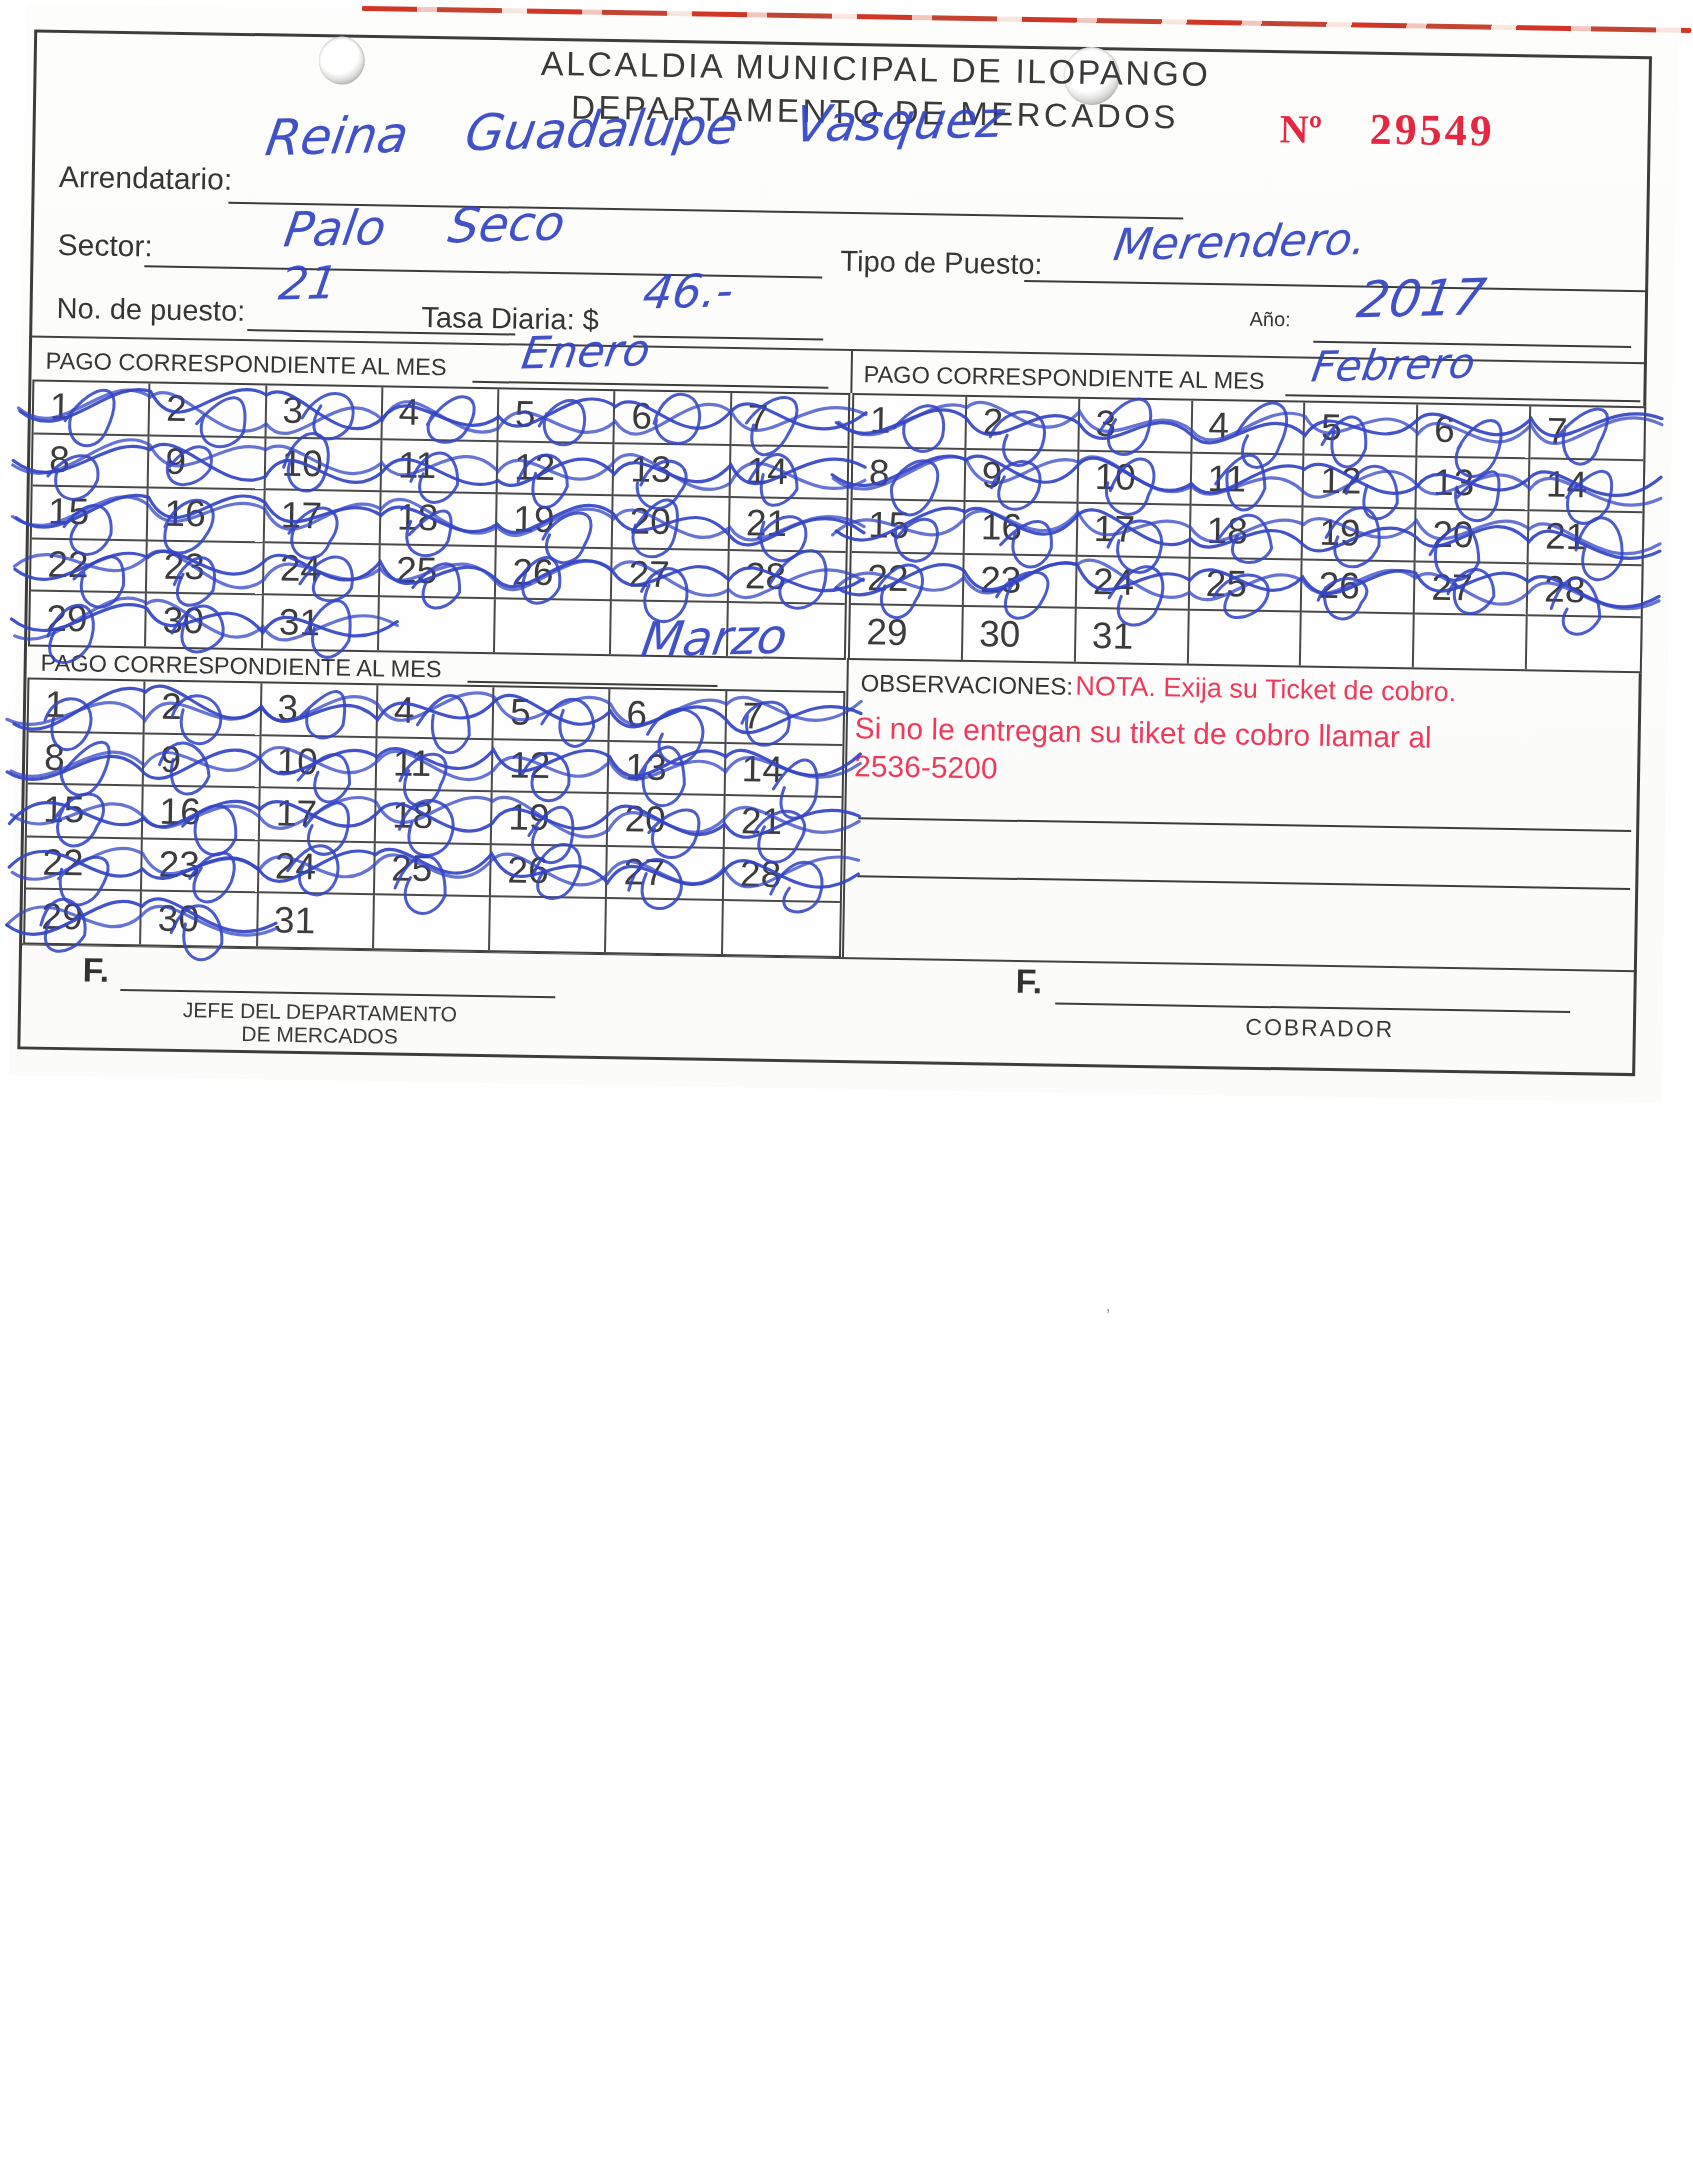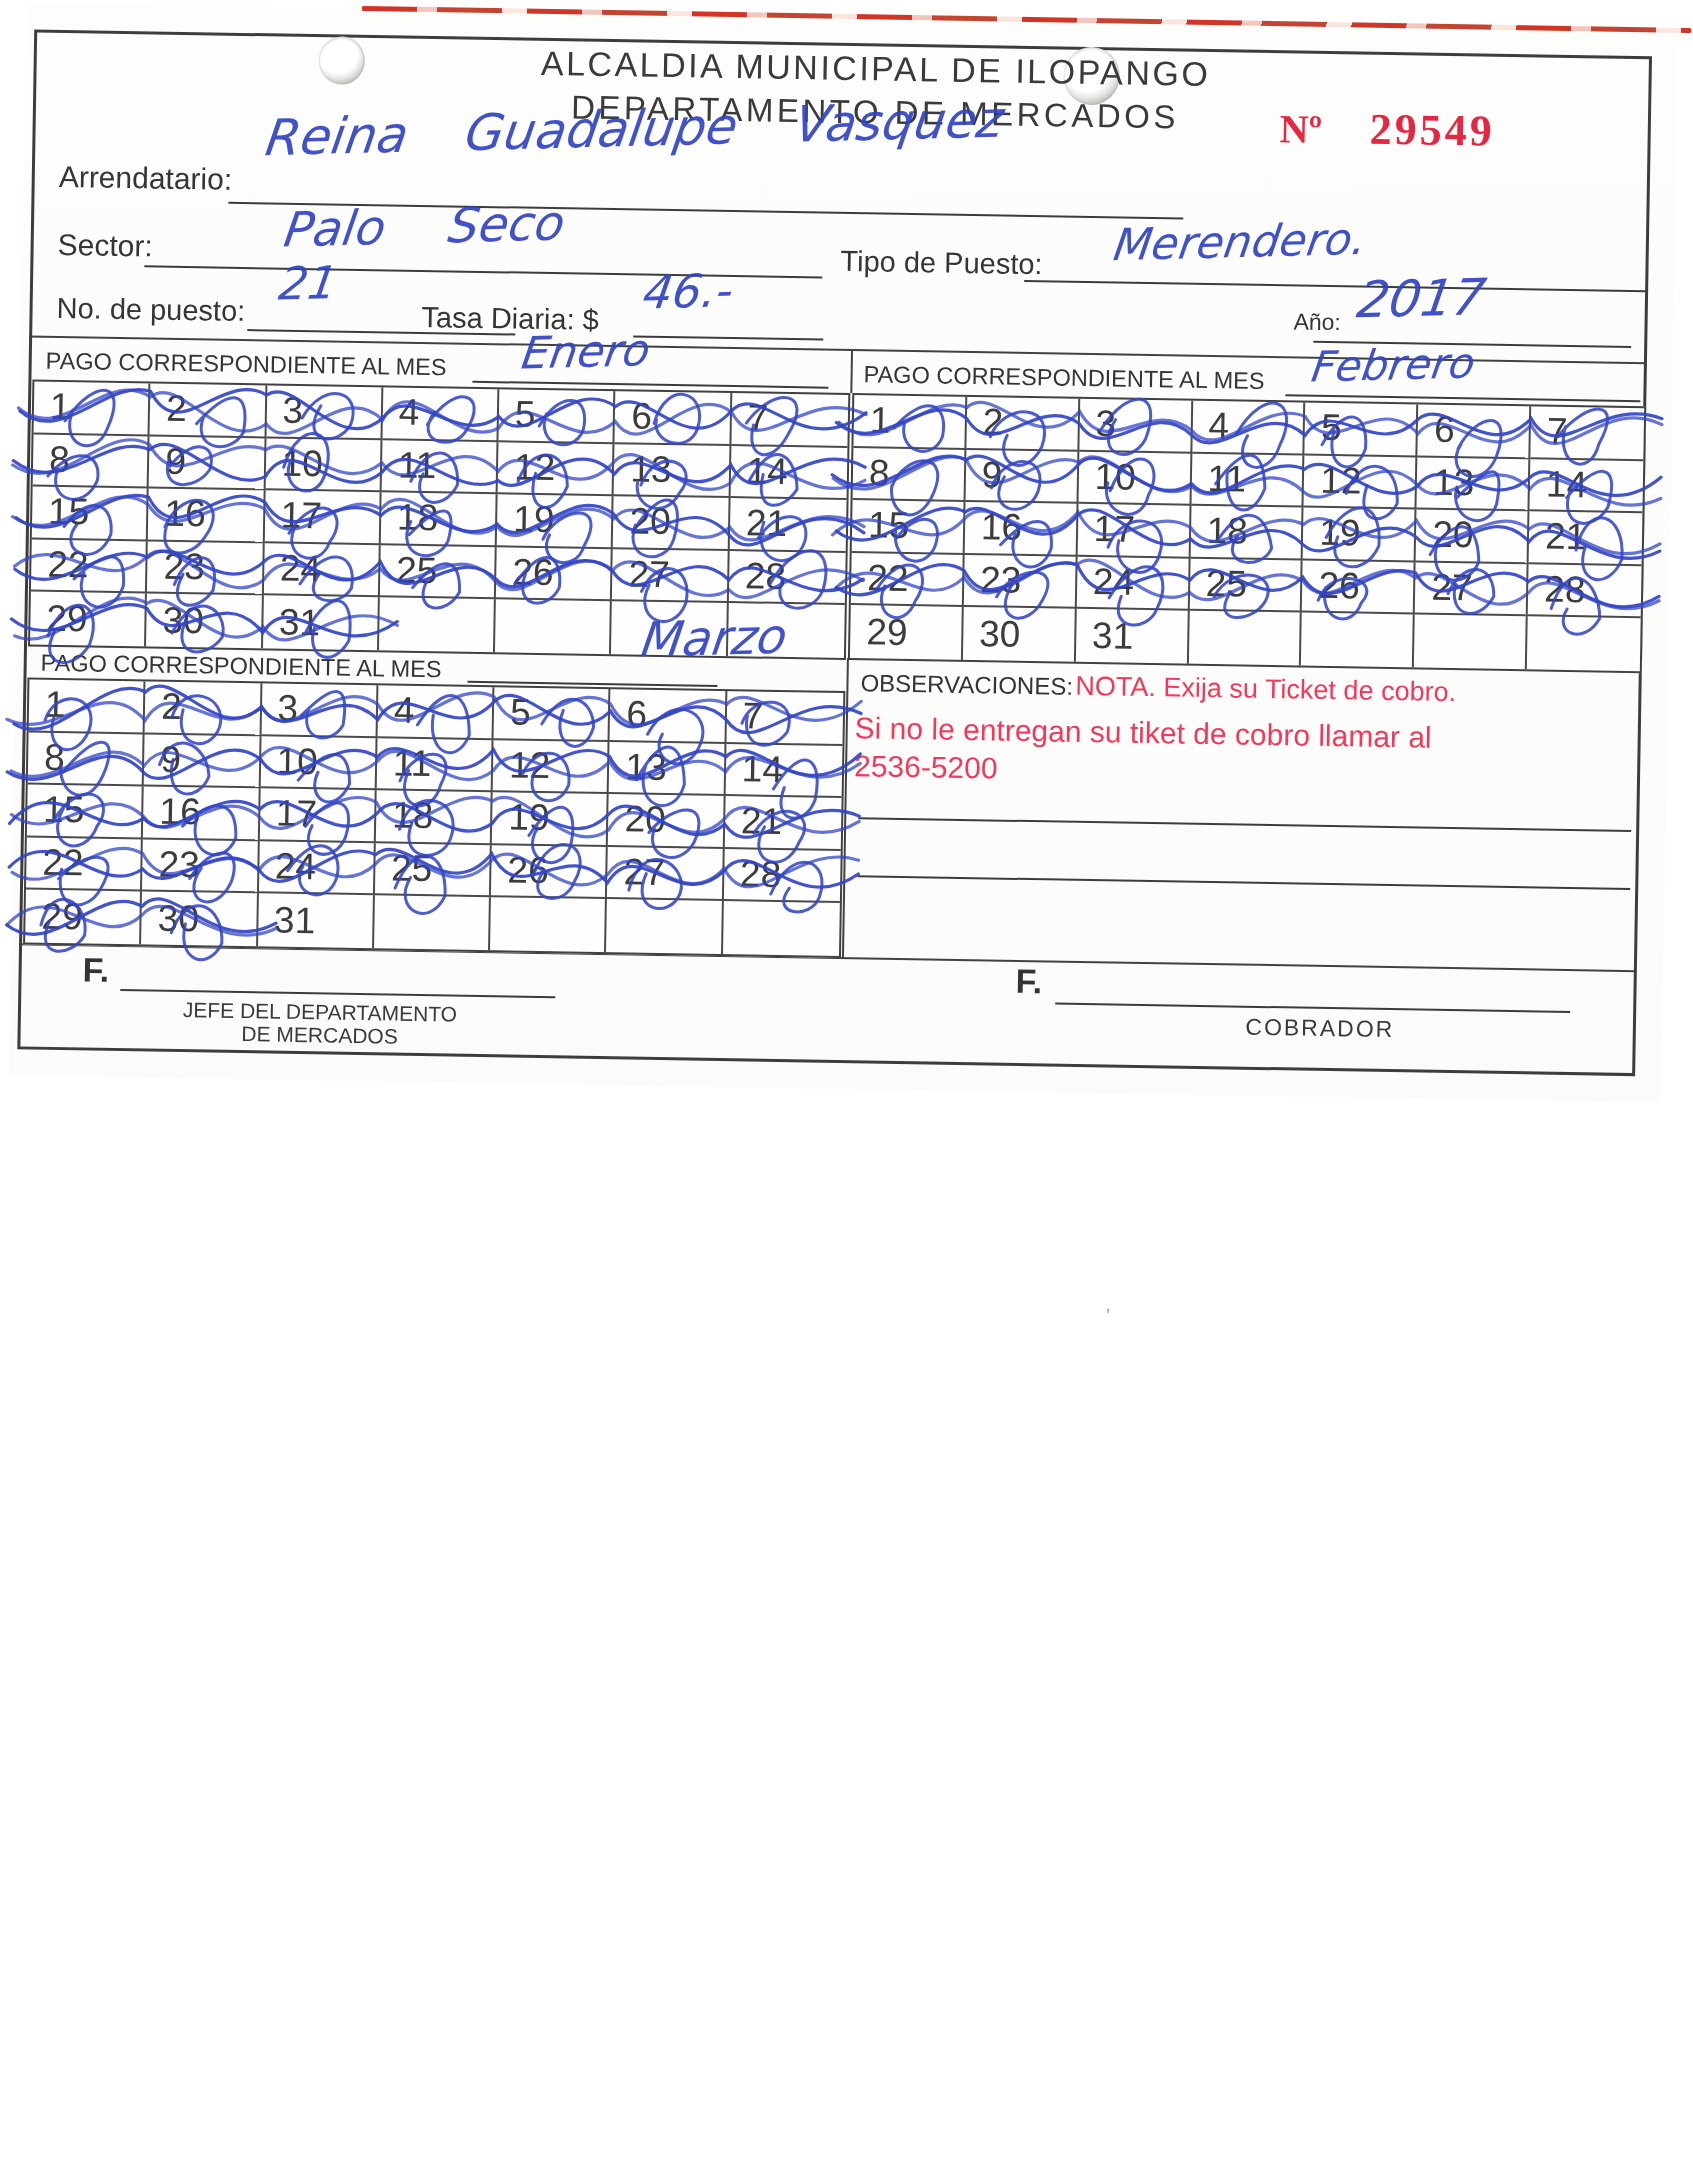--- a/index.html
+++ b/index.html
@@ -101,21 +101,21 @@
     <div class="hand" style="left:1088px;top:198px;font-size:44px;">Merendero.</div>
 
     <div class="printed" style="left:35px;top:288px;font-size:29px;">No. de puesto:</div>
     <div class="uline" style="left:226px;top:322px;width:268px;"></div>
     <div class="hand" style="left:254px;top:250px;font-size:45px;">21</div>
 
     <div class="printed" style="left:400px;top:291px;font-size:29px;">Tasa Diaria: $</div>
     <div class="uline" style="left:612px;top:322px;width:190px;"></div>
     <div class="hand" style="left:618px;top:252px;font-size:46px;">46.-</div>
 
-    <div class="printed" style="left:1228px;top:284px;font-size:23px;margin-left:44px;">Año:</div>
+    <div class="printed" style="left:1228px;top:284px;font-size:20px;">Año:</div>
     <div class="uline" style="left:1292px;top:316px;width:318px;"></div>
     <div class="hand" style="left:1332px;top:246px;font-size:50px;">2017</div>
 
     <div class="hline" style="left:8px;top:332px;width:1618px;"></div>
     <div class="vline" style="left:830px;top:332px;height:44px;"></div>
     <div class="vline" style="left:831px;top:641px;height:300px;"></div>
     <div class="hline" style="left:8px;top:940px;width:1618px;"></div>
 
     <div class="printed lbl-sm" style="left:25px;top:344px;">PAGO CORRESPONDIENTE AL MES</div>
     <div class="uline" style="left:452px;top:370px;width:356px;border-bottom-width:2px;"></div>

